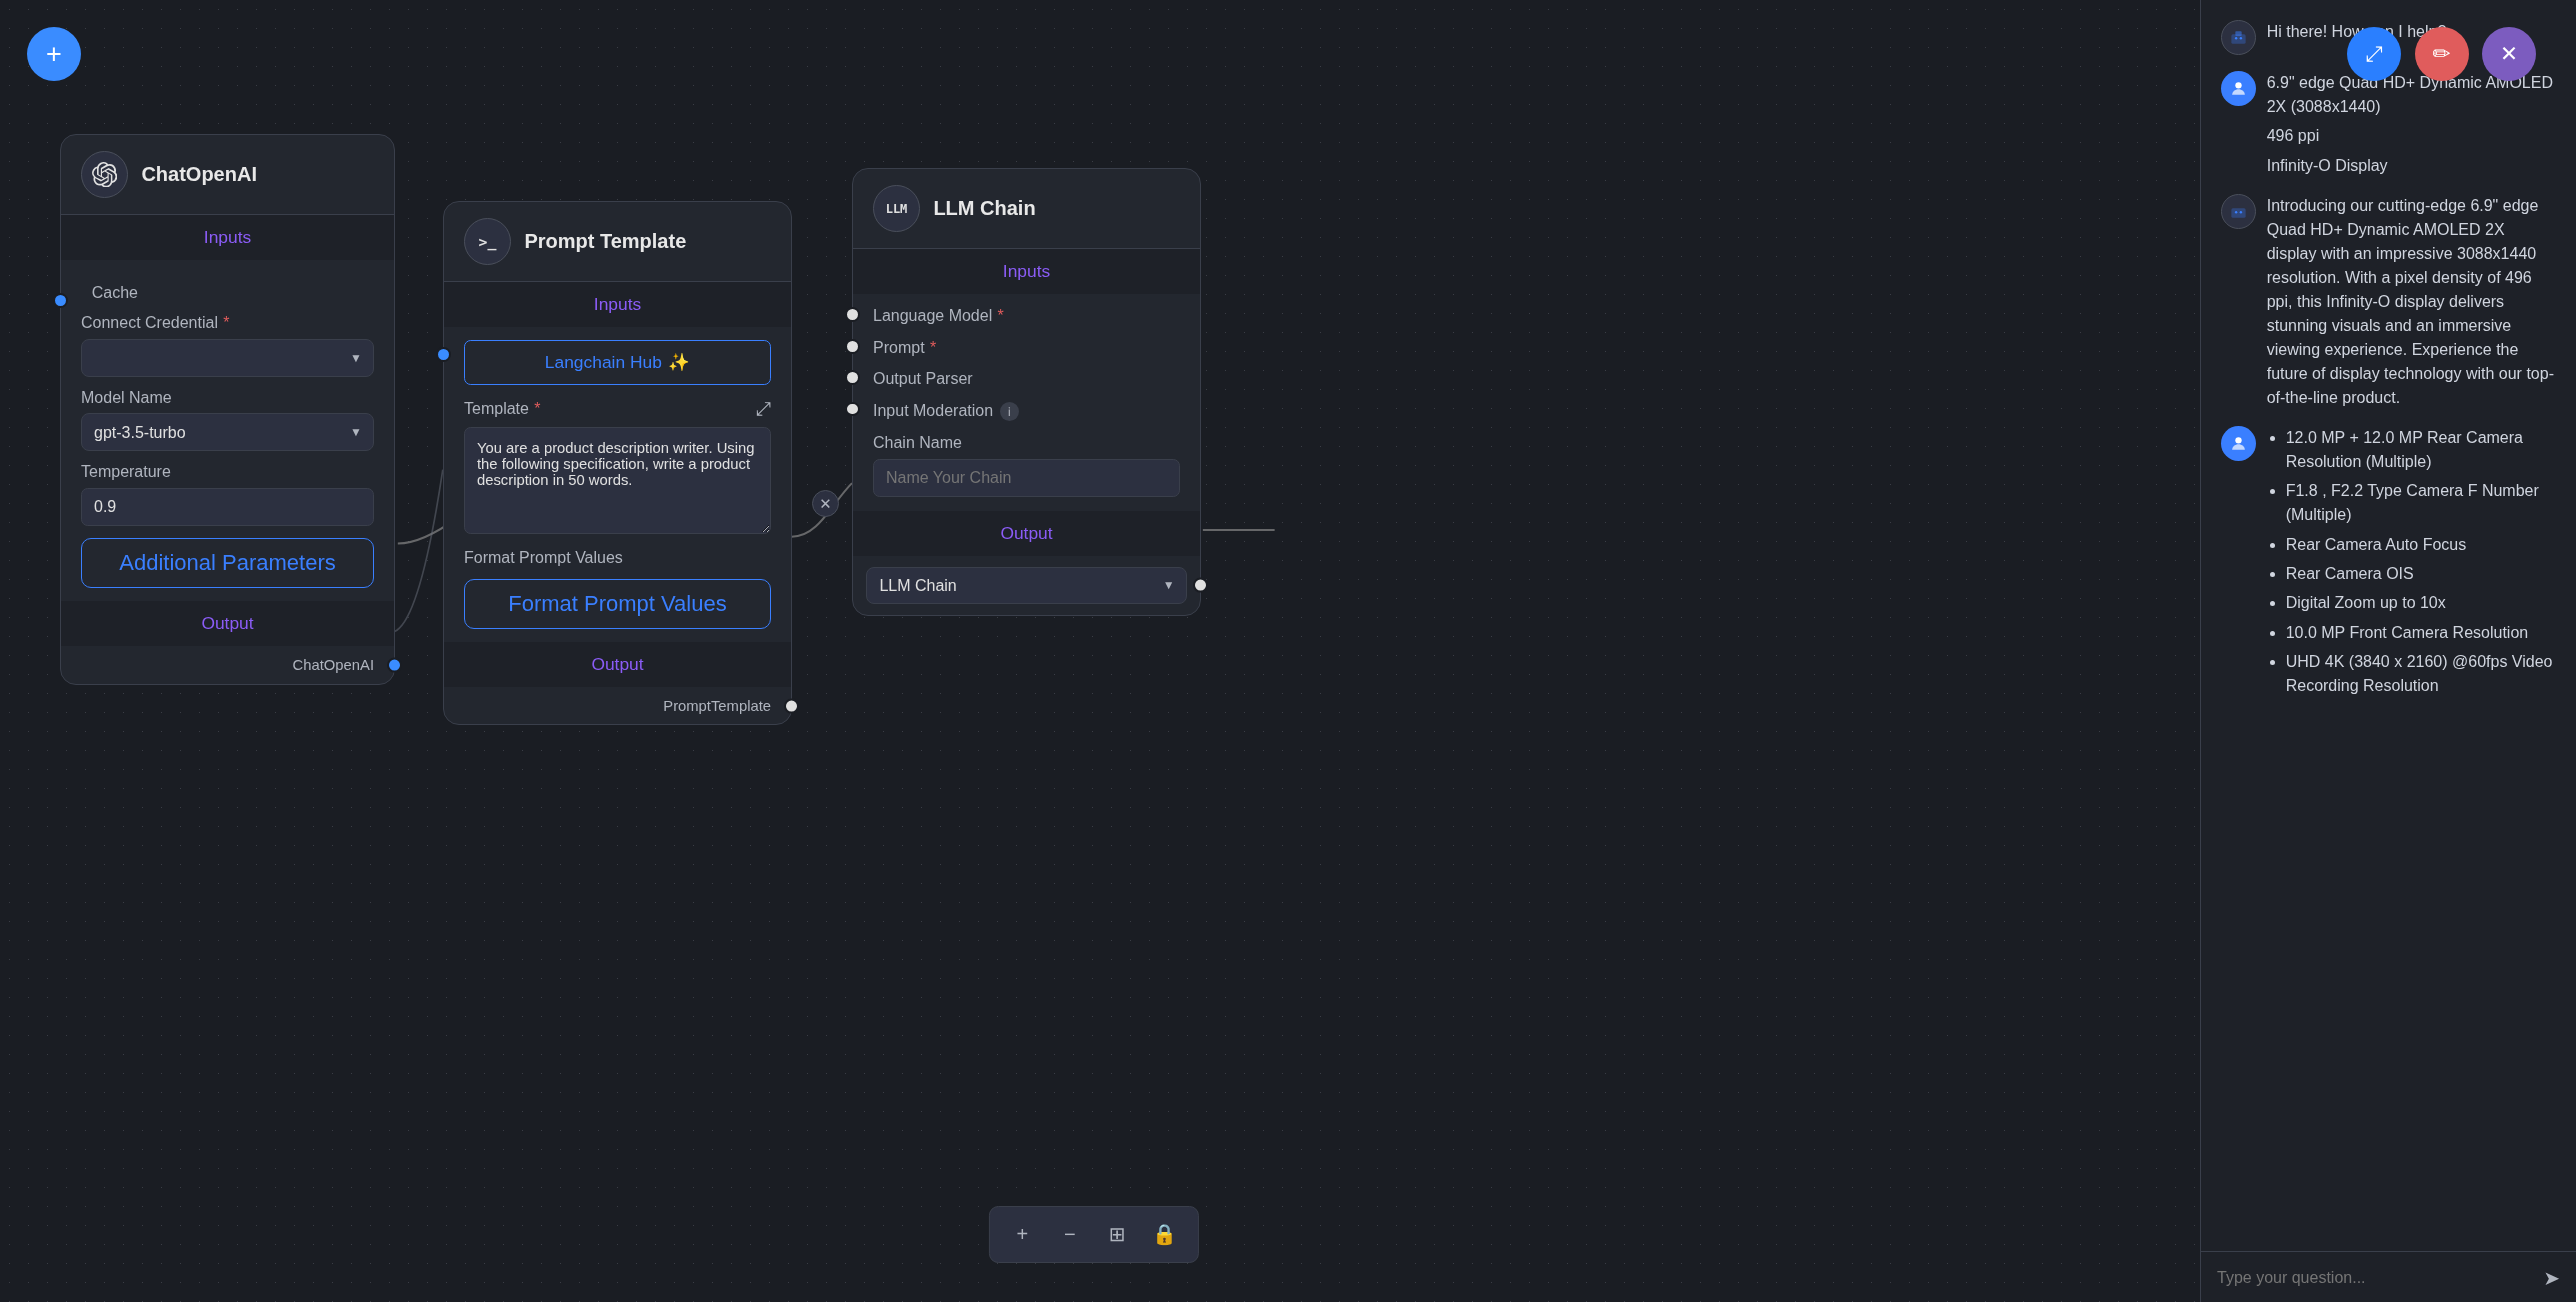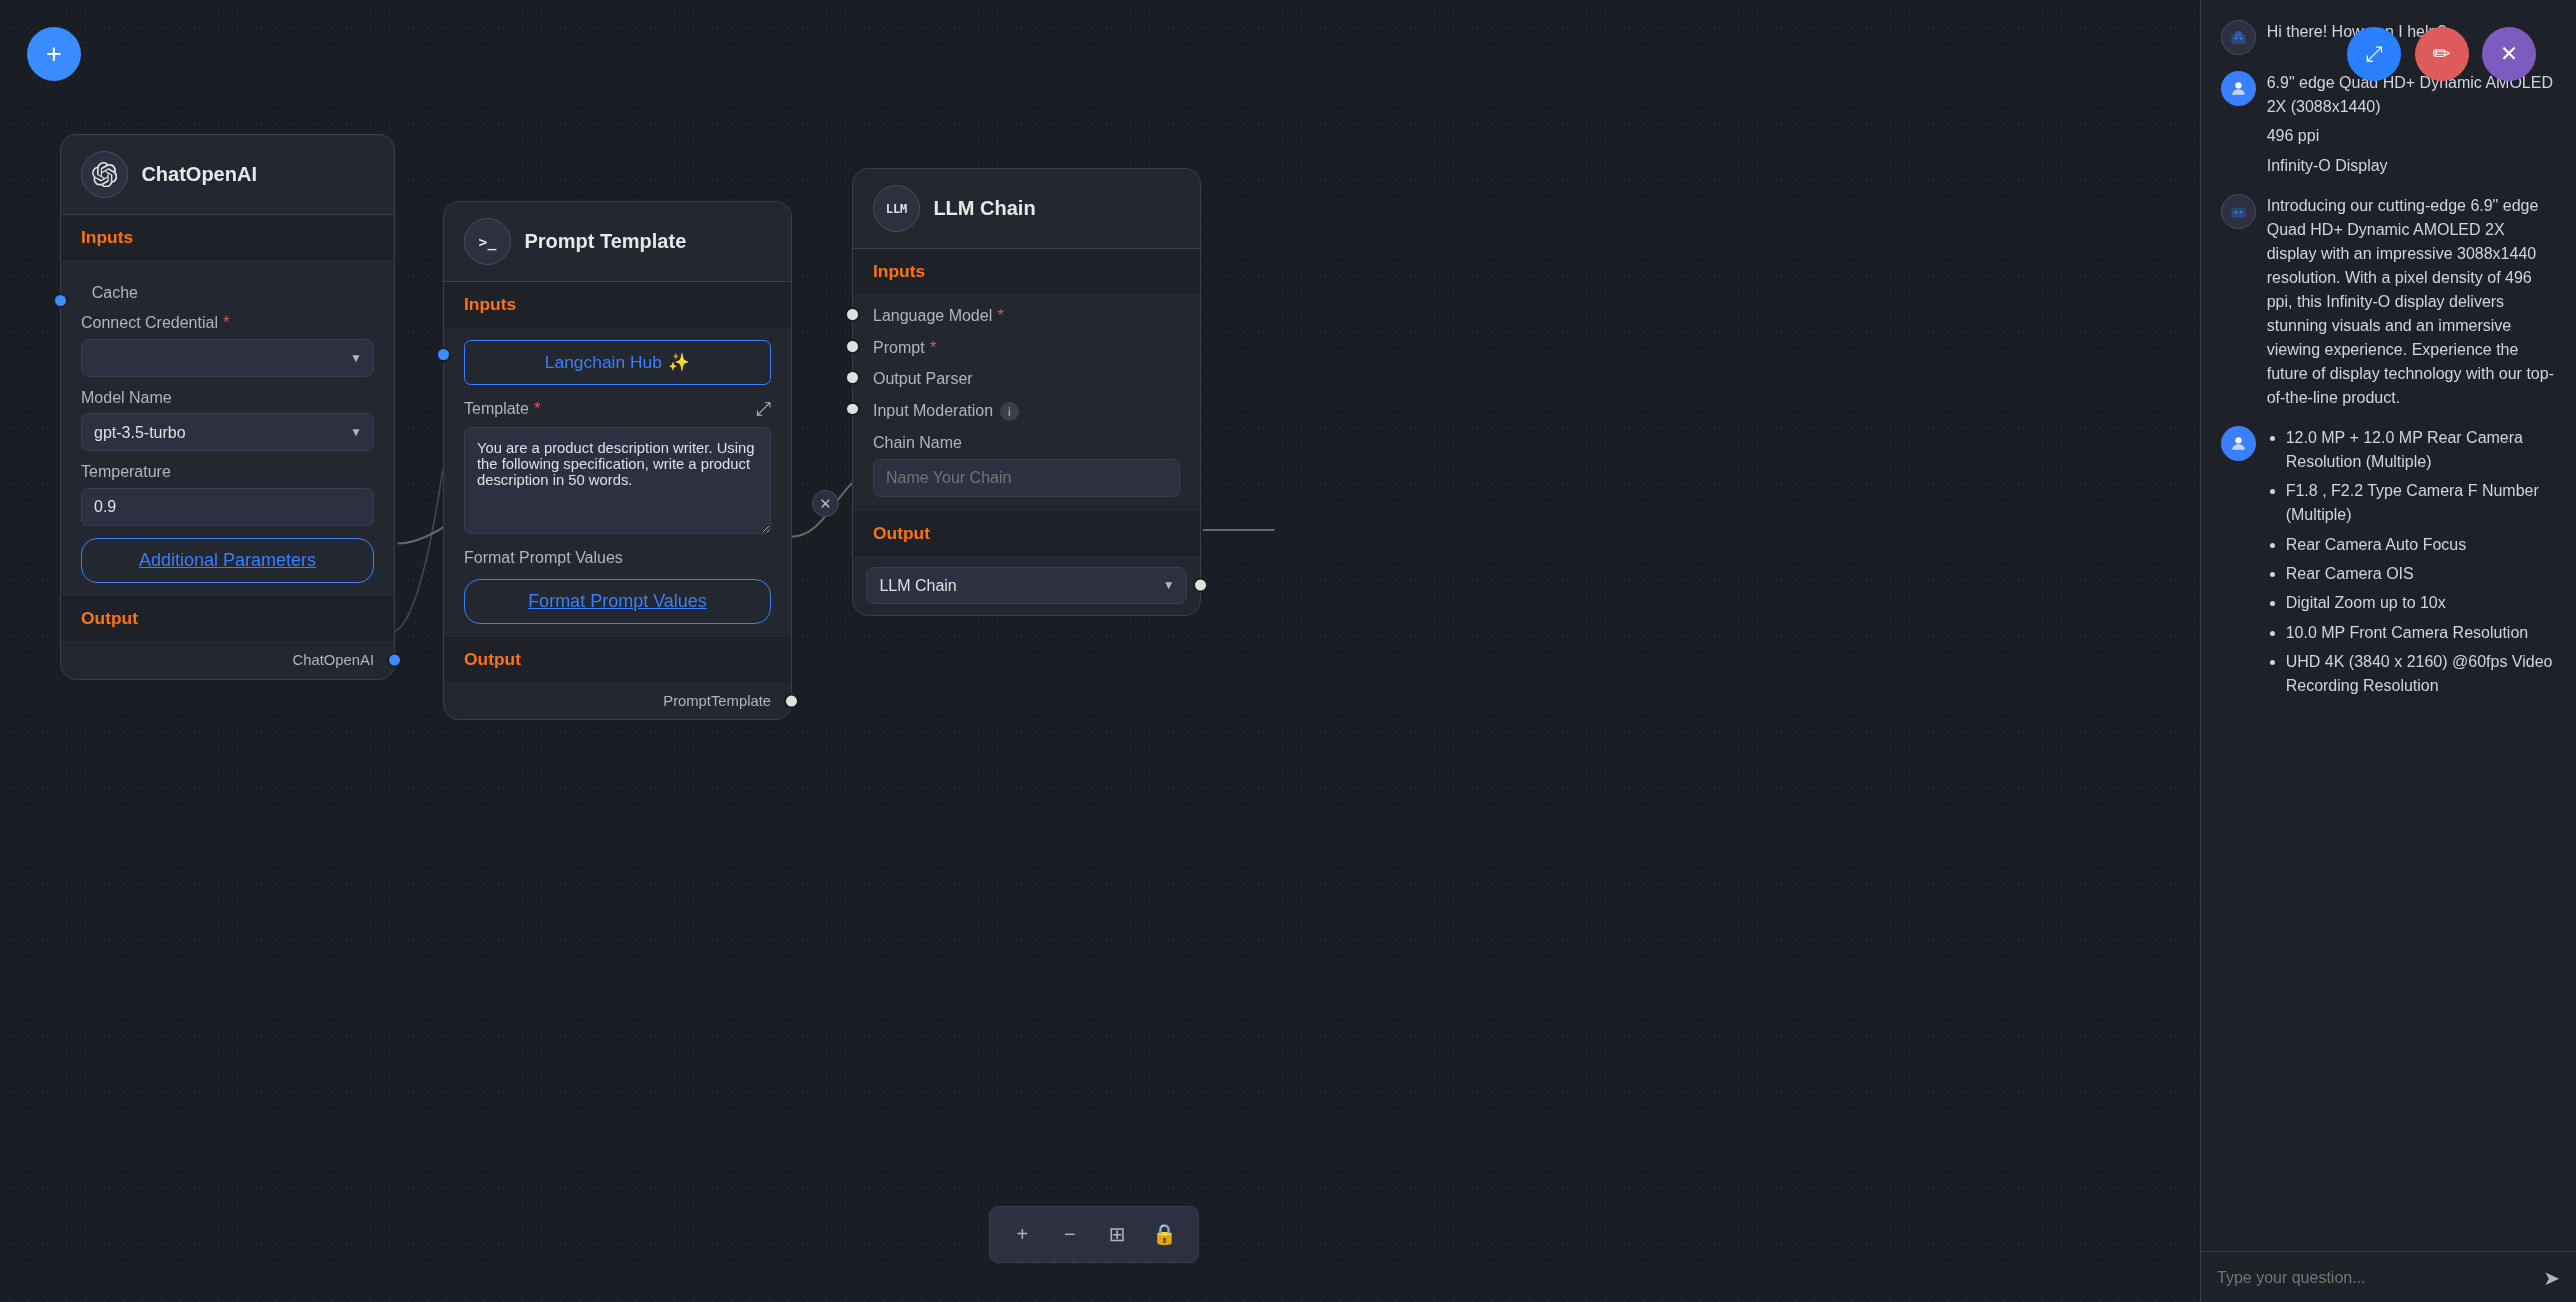--- a/index.html
+++ b/index.html
@@ -109,22 +109,23 @@
       font-size: 20px;
       font-weight: 600;
       color: #e8e8e8;
     }
 
     
     .section-header {
       background: #1e2128;
       padding: 12px 20px;
       font-size: 17.4px;
-      font-weight: 700;
-      color: #f97316;
+      font-weight: 400;
+      color: #8b5cf6;
+      text-align: center;
     }
 
     
     .node-body {
       padding: 13.4px 20px;
     }
 
     
     .field-label {
       font-size: 16px;
@@ -171,28 +172,27 @@
       color: #b0b5bf;
       font-size: 12px;
       pointer-events: none;
     }
 
     
     .btn-outline {
       width: 100%;
       background: transparent;
       border: 1.3px solid #3a7fff;
-      border-radius: 16px;
+      border-radius: 10px;
       padding: 10.7px;
       color: #3a7fff;
-      font-size: 18px;
+      font-size: 22px;
       cursor: pointer;
       margin-top: 12px;
       font-weight: 500;
-      text-decoration: underline;
     }
 
     
     .node-chatopenai {
       left: 60px;
       top: 134px;
       width: 335px;
     }
 
     

